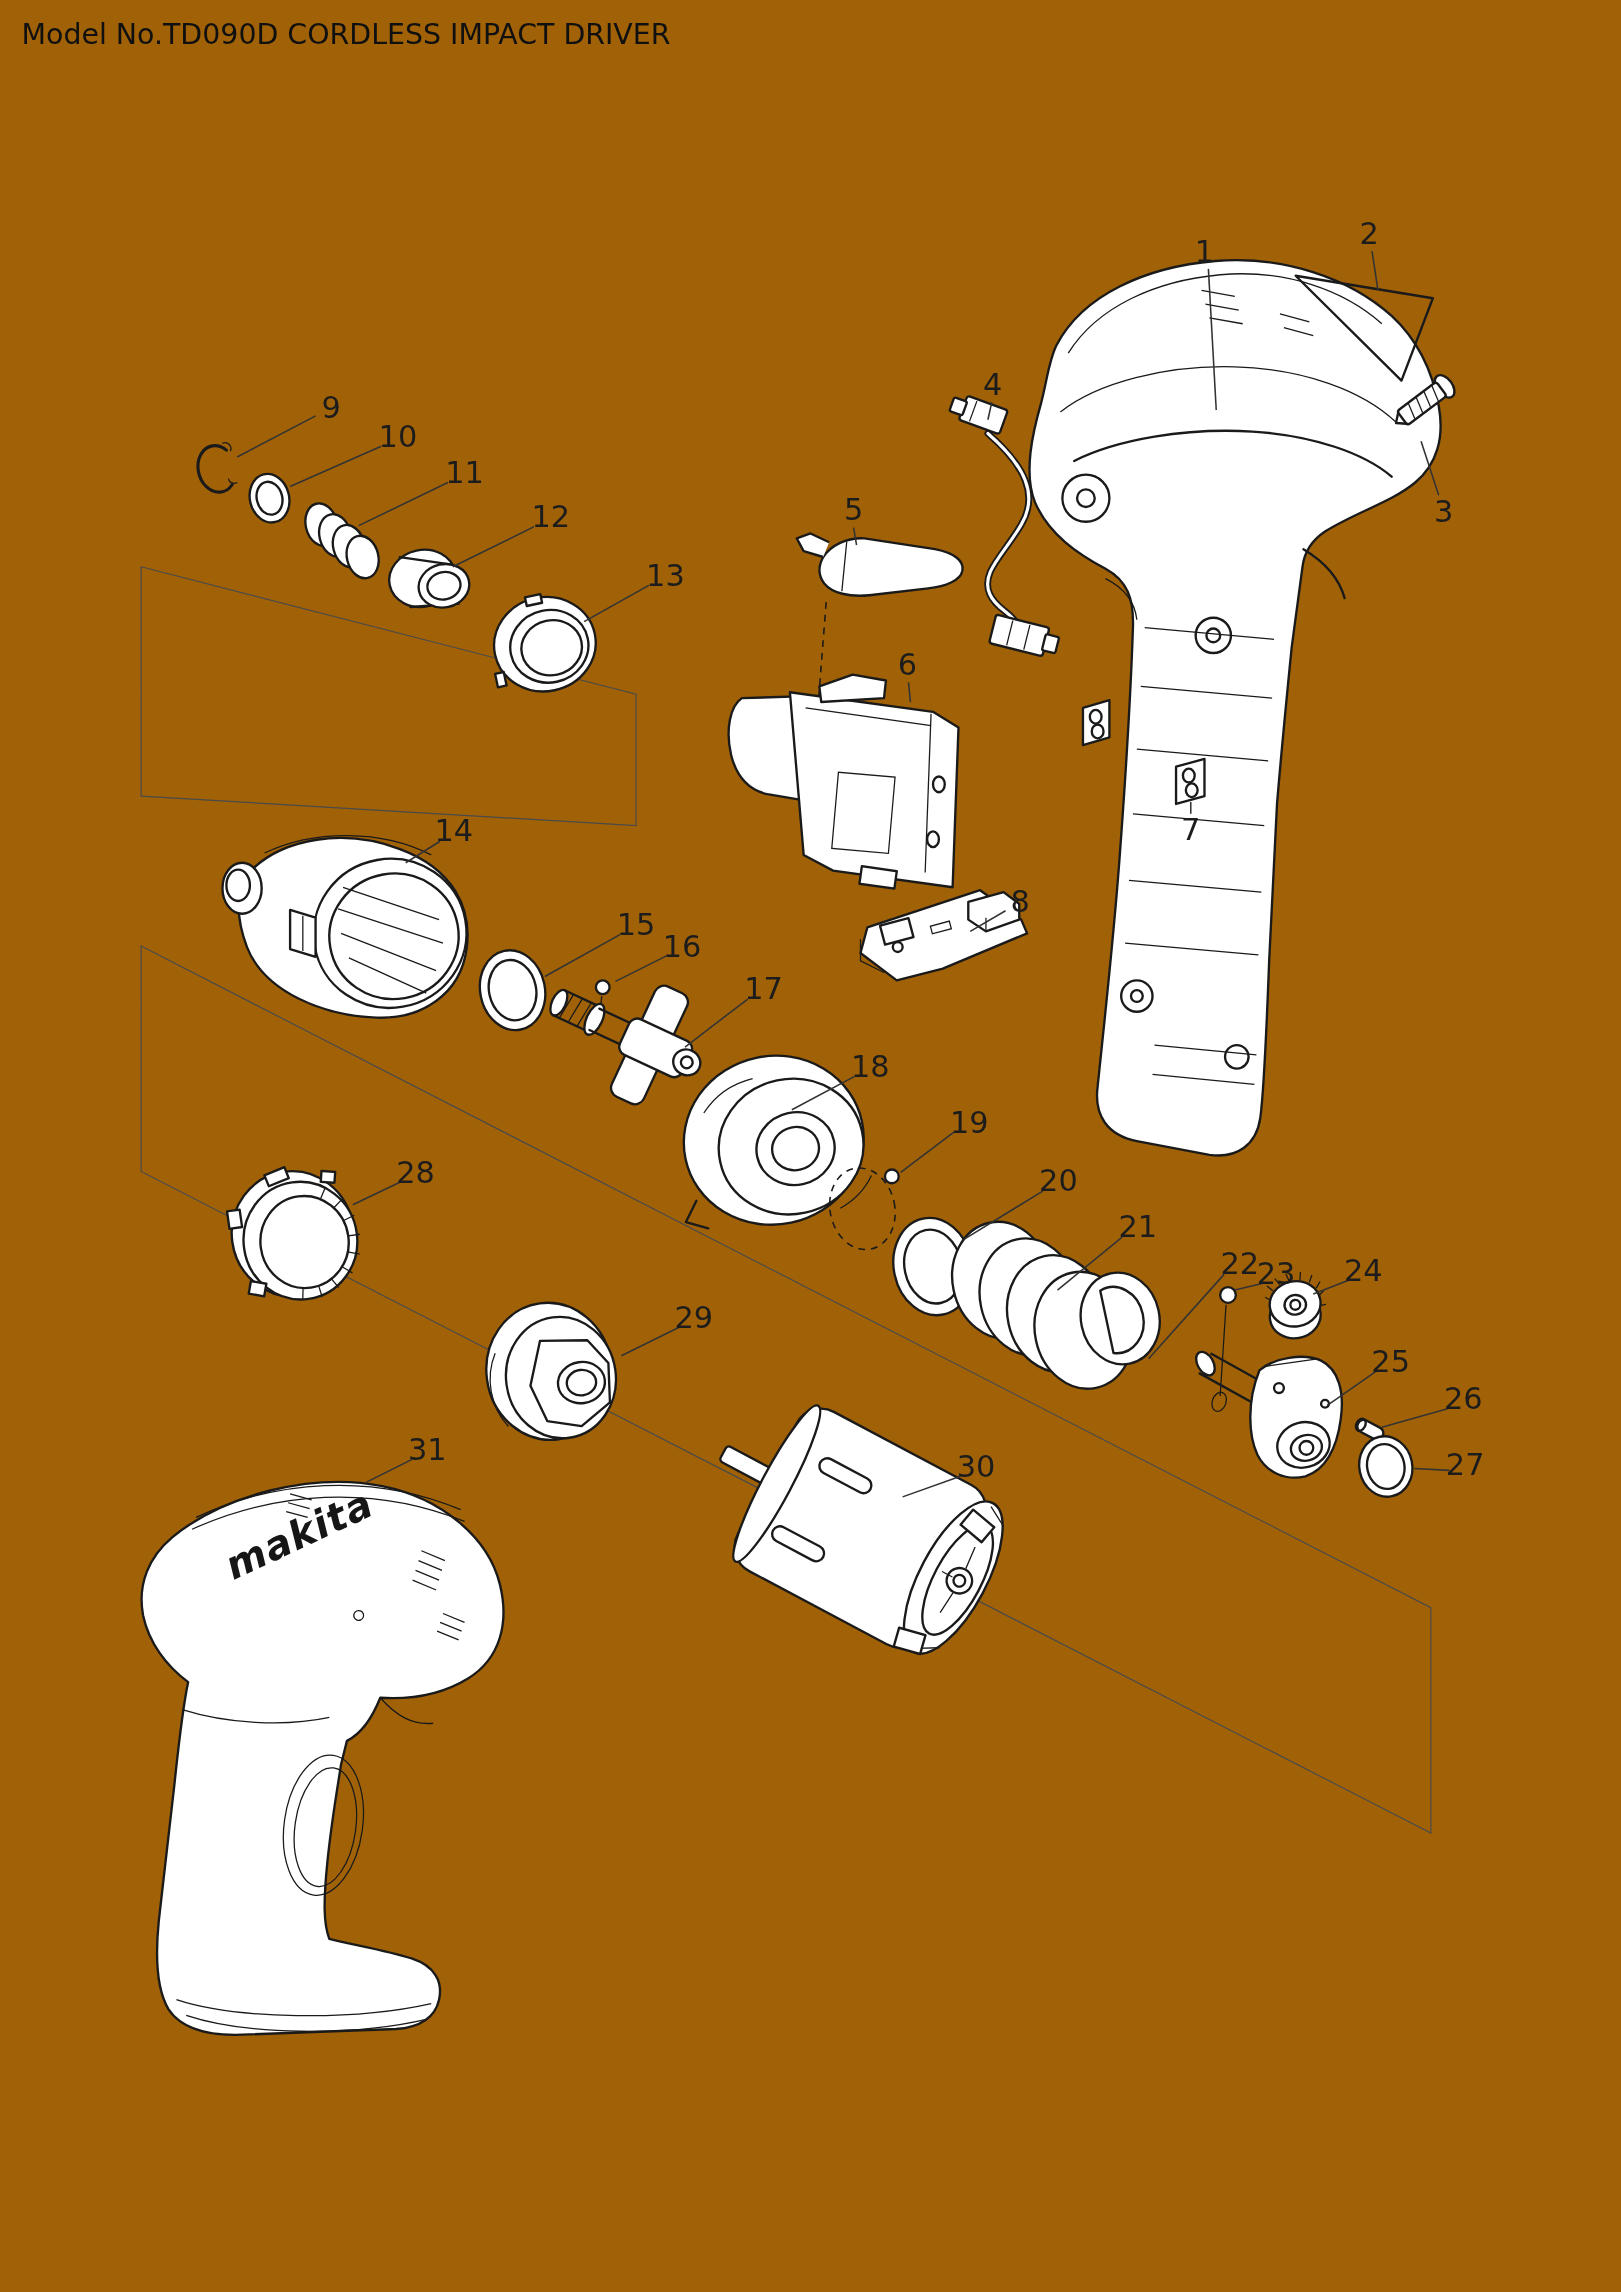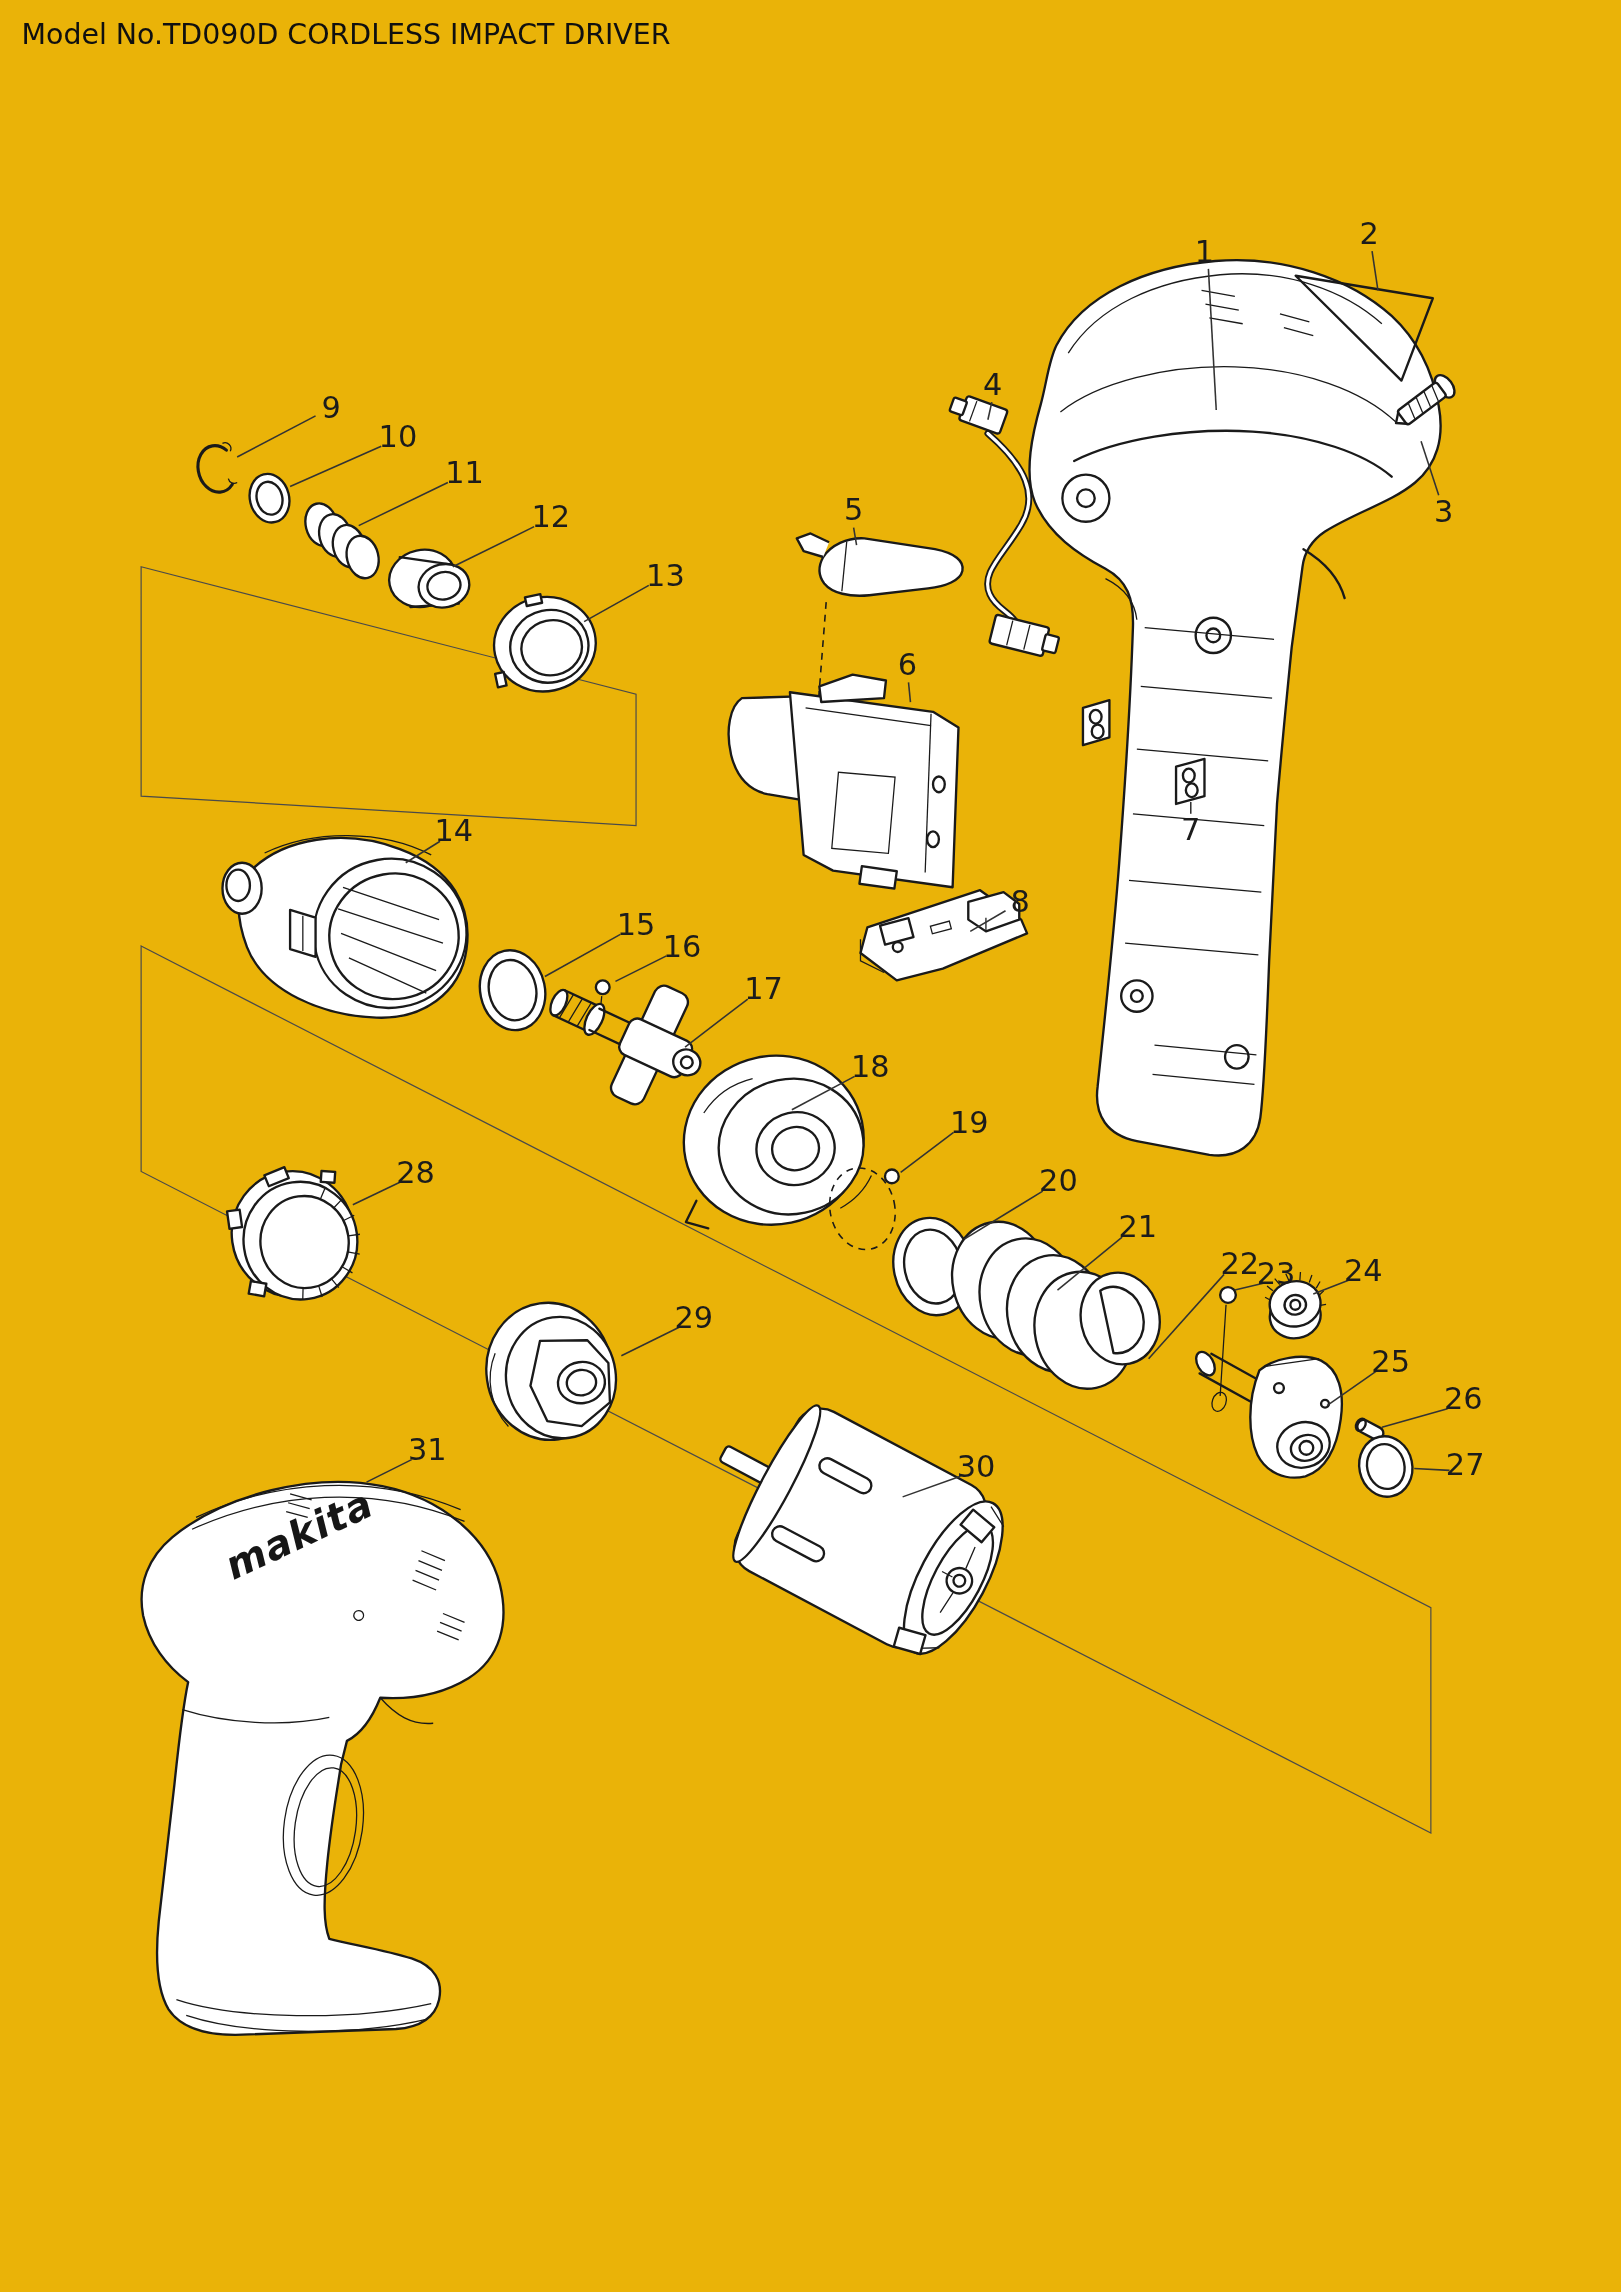--- a/index.html
+++ b/index.html
@@ -1,16 +1,16 @@
 <!DOCTYPE html>
 <html><head>
 <meta charset="utf-8">
 <style>
   html,body{margin:0;padding:0;background:#ffffff;}
-  .stage{position:relative;width:1621px;height:2293px;background:#eab308;overflow:hidden;
+  .stage{position:relative;width:1621px;height:2293px;background:#a16207;overflow:hidden;
          font-family:"Liberation Sans", sans-serif;}
   svg{display:block}
   .title-text{font-family:"DejaVu Sans","Liberation Sans",sans-serif;font-size:29px;fill:#101010;}
   .lbl{font-family:"DejaVu Sans","Liberation Sans",sans-serif;font-size:31px;fill:#1c1c1c;}
   .logo{font-family:"DejaVu Sans","Liberation Sans",sans-serif;font-size:40px;font-weight:bold;font-style:italic;fill:#161616;letter-spacing:1px;}
   
   .ln{stroke:#1a1a1a;stroke-width:2.4;fill:none;stroke-linecap:round;stroke-linejoin:round;}
   .fw{stroke:#1a1a1a;stroke-width:2.4;fill:#ffffff;stroke-linejoin:round;}
   .thin{stroke:#1a1a1a;stroke-width:1.3;fill:none;}
   .thick{stroke:#1a1a1a;stroke-width:3.2;fill:none;stroke-linecap:round;}

